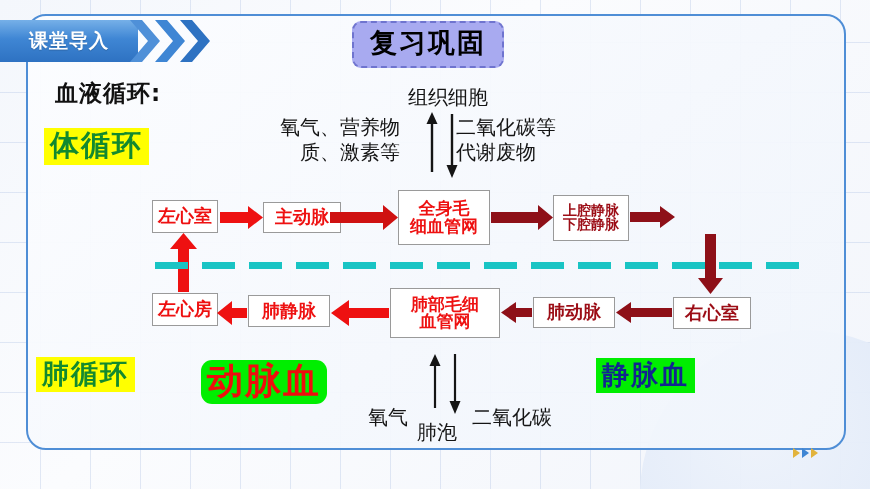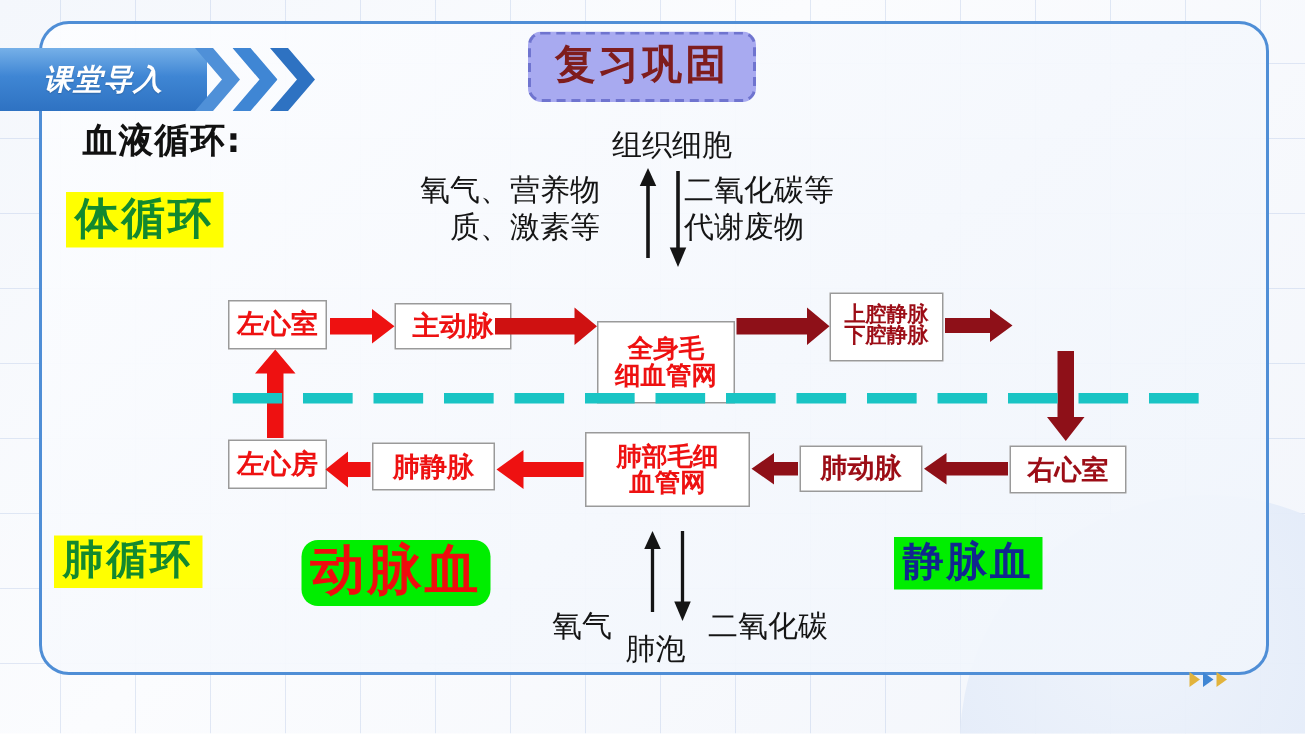--- a/index.html
+++ b/index.html
@@ -60,24 +60,23 @@
     height: 436px;
     border: 2px solid #4f8ed6;
     border-radius: 20px;
     background: linear-gradient(140deg, rgba(252,253,255,0.96) 0%, rgba(245,248,253,0.94) 55%, rgba(240,245,252,0.9) 100%);
     box-sizing: border-box;
   }
   
   #tag {
     position: absolute;
     left: 0px;
-    top: 32px;
+    top: 20px;
     width: 218px;
     height: 42px;
-    font-style: italic;
   }
   #tag-body {
     position: absolute;
     left: 0;
     top: 0;
     width: 138px;
     height: 42px;
     background: linear-gradient(180deg, #76b0e8 0%, #3f86d4 45%, #2e72c2 100%);
     display: flex;
     align-items: center;
@@ -104,21 +103,21 @@
     top: 21px;
     padding: 2px 16px 5px 16px;
     background: #a8aaf0;
     border: 2px dashed #6f74cf;
     border-radius: 9px;
   }
   #title-text {
     font-family: "DejaVu Sans", "Liberation Sans", sans-serif;
     font-weight: bold;
     font-size: 27px;
-    color: #7f1d1d;
+    color: #000000;
     letter-spacing: 2px;
   }
   
   #section-label {
     position: absolute;
     left: 55px;
     top: 78px;
     font-family: "DejaVu Sans", "Liberation Sans", sans-serif;
     font-weight: bold;
     font-size: 23px;
@@ -202,21 +201,21 @@
     font-family: "Liberation Serif", serif;
     font-weight: bold;
     line-height: 1.02;
     white-space: pre-line;
   }
   .red-t  { color: #ee1111; }
   .dark-t { color: #9c0d16; }
 
   #box-lv    { left: 152px; top: 200px;  width: 66px;  height: 33px; font-size: 18px; }
   #box-aorta { left: 263px; top: 202px;  width: 78px;  height: 31px; font-size: 18px; }
-  #box-bodycap { left: 398px; top: 190px; width: 92px; height: 55px; font-size: 17px; margin-top: 24px; }
+  #box-bodycap { left: 398px; top: 190px; width: 92px; height: 55px; font-size: 17px; }
   #box-vena  { left: 553px; top: 195px;  width: 76px;  height: 46px; font-size: 14px; }
   #box-ra    { left: 675px; top: 201px;  width: 72px;  height: 32px; font-size: 18px; }
 
   #box-la    { left: 152px; top: 293px;  width: 66px;  height: 33px; font-size: 18px; }
   #box-pv    { left: 248px; top: 295px;  width: 82px;  height: 32px; font-size: 18px; }
   #box-lungcap { left: 390px; top: 288px; width: 110px; height: 50px; font-size: 17px; }
   #box-pa    { left: 533px; top: 297px;  width: 82px;  height: 31px; font-size: 18px; }
   #box-rv    { left: 673px; top: 297px;  width: 78px;  height: 32px; font-size: 18px; }
 
   

